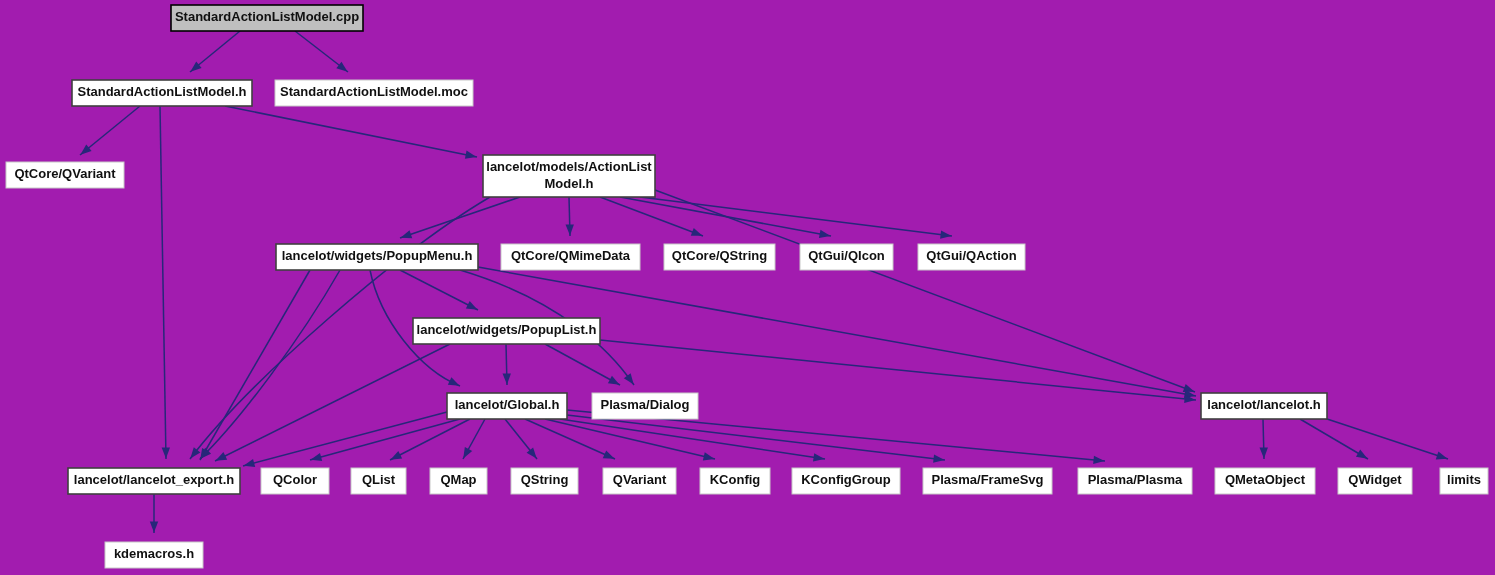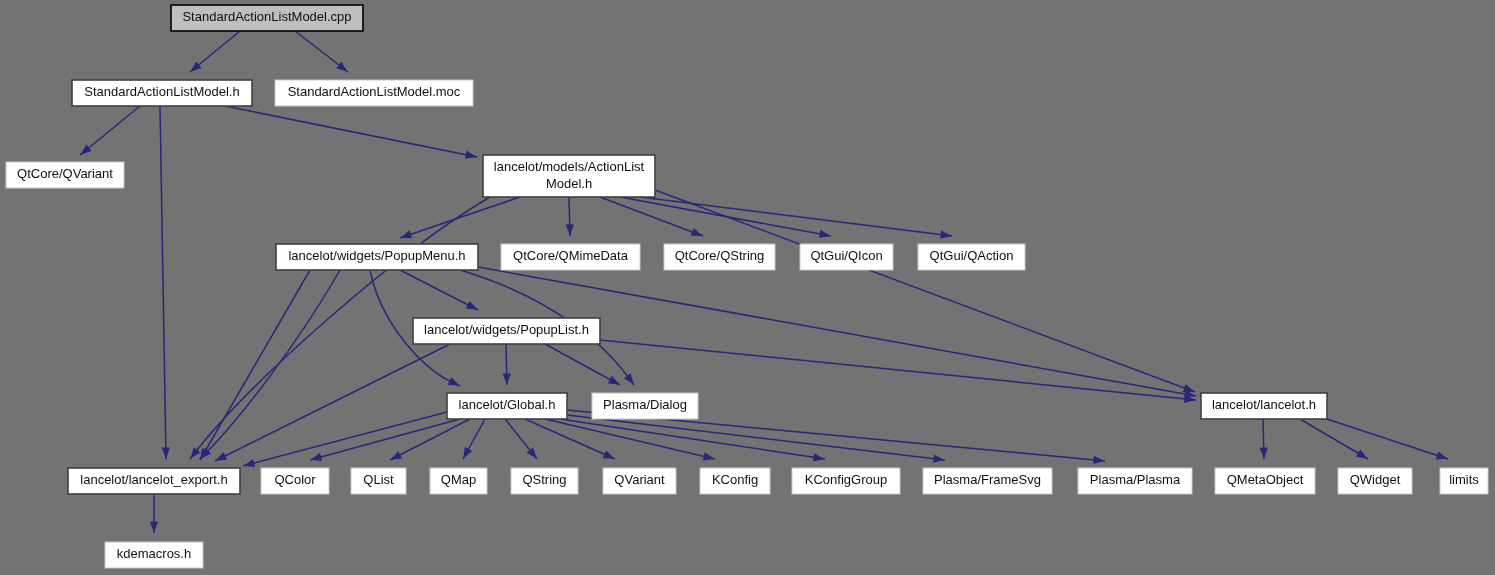--- a/index.html
+++ b/index.html
@@ -4,23 +4,24 @@
 <style>
   html, body {
     margin: 0;
     padding: 0;
     background: #ffffff;
   }
   #graph-root {
     position: relative;
     width: 1495px;
     height: 575px;
-    background: #737373;
+    background: #a21caf;
     font-family: "Liberation Sans", sans-serif;
     overflow: hidden;
+    font-weight: bold;
   }
   svg#graph-svg {
     position: absolute;
     left: 0;
     top: 0;
     width: 1495px;
     height: 575px;
   }
   .node-rect {
     fill: #ffffff;

